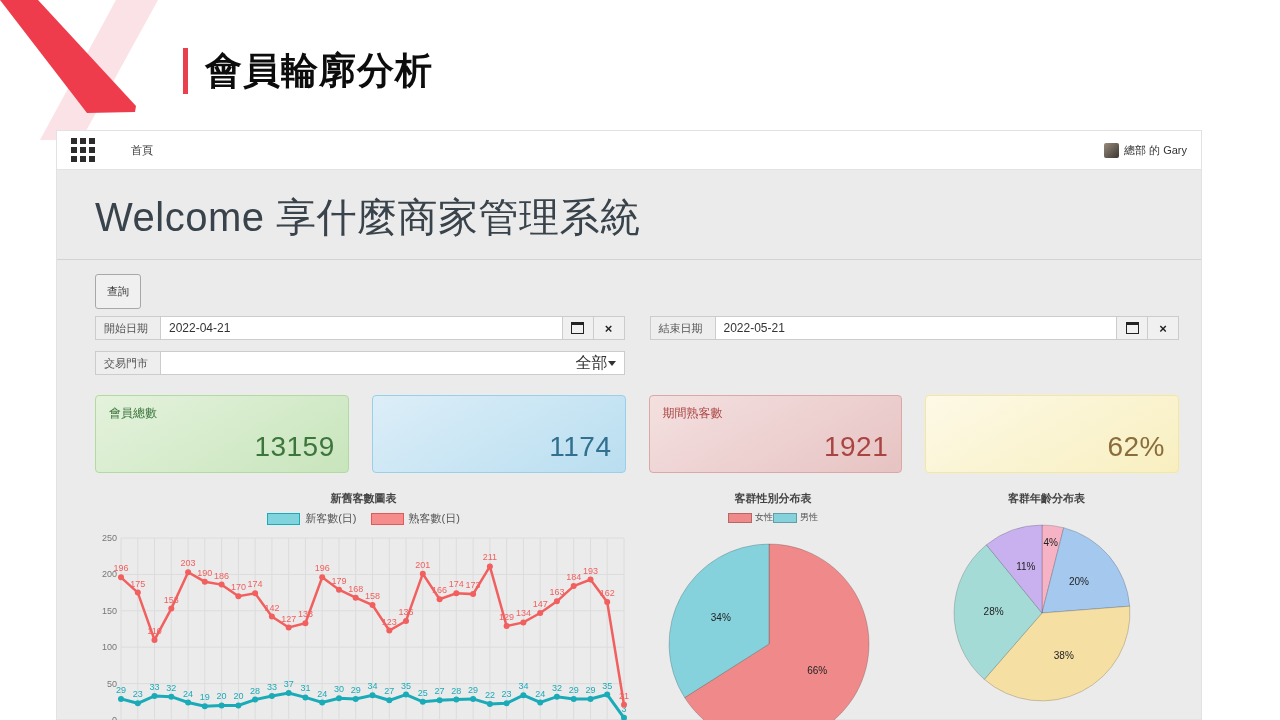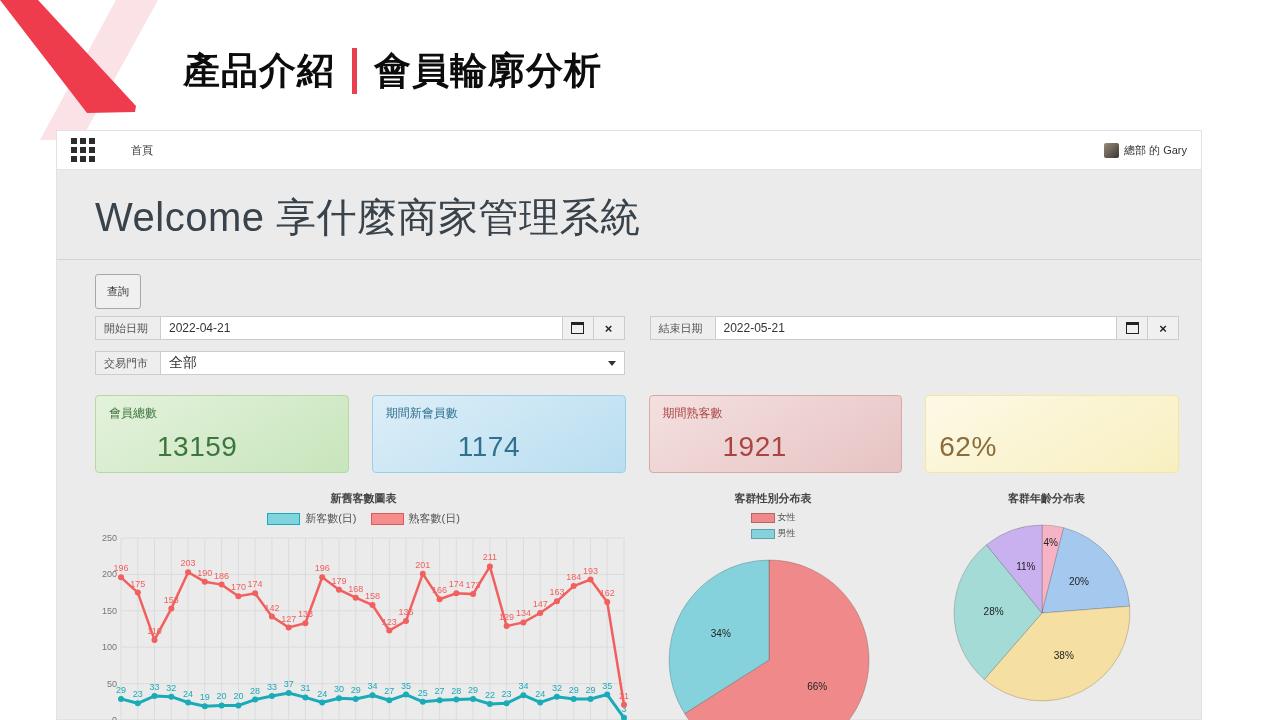--- a/index.html
+++ b/index.html
@@ -30,60 +30,59 @@
   .igroup{display:flex;height:24px;}
   .igroup + .igroup{margin-top:-1px;}
   .addon{width:66px;flex:none;background:#eee;border:1px solid #ccc;font-size:11px;color:#555;
          display:flex;align-items:center;padding:0 8px;box-sizing:border-box;}
   .field{flex:1;border:1px solid #ccc;border-left:none;background:#fff;font-size:12px;color:#333;
          padding:0 8px;box-sizing:border-box;min-width:0;font-family:"Liberation Sans",sans-serif;}
   input.field{outline:none;}
   .ibtn{width:30px;flex:none;background:#f0f0f0;border:1px solid #ccc;border-left:none;display:flex;
         align-items:center;justify-content:center;cursor:pointer;font-size:13px;font-weight:bold;color:#222;}
   .cal{width:11px;height:8px;border:1px solid #222;border-top:3px solid #222;}
-  .selectbox{flex:1;border:1px solid #ccc;border-left:none;background:#fff;font-size:14px;color:#333;
-             padding:0 8px;display:flex;align-items:center;justify-content:space-between;cursor:pointer;}
+  .selectbox{flex:1;border:1px solid #ccc;border-left:none;background:#fff;font-size:16px;color:#333;
+             padding:0 8px;display:flex;align-items:center;justify-content:flex-end;cursor:pointer;}
   .caret{width:0;height:0;border:4px solid transparent;border-top:5px solid #333;margin-top:5px;}
   
   .cards{display:flex;gap:23px;margin-top:20px;}
   .card{flex:1;height:78px;border-radius:4px;padding:9px 13px;box-sizing:border-box;display:flex;
-        flex-direction:row;border:1px solid;cursor:default;}
+        flex-direction:column;border:1px solid;cursor:default;}
   .card .clabel{font-size:12px;}
   .card .cvalue{margin-top:auto;align-self:flex-end;font-size:28px;letter-spacing:.5px;}
   .card.green {background:linear-gradient(150deg,#e4f2dc,#c8e5bc);border-color:#b2dba1;color:#3c763d;}
   .card.blue  {background:linear-gradient(150deg,#dceef8,#b9def0);border-color:#9acfea;color:#31708f;}
   .card.red   {background:linear-gradient(150deg,#f4e0e0,#e7c3c3);border-color:#dca7a7;color:#a94442;}
   .card.yellow{background:linear-gradient(150deg,#fdf9e6,#f8efc0);border-color:#f5e79e;color:#8a6d3b;}
   
   .charts{display:flex;justify-content:space-between;margin-top:18px;}
   .panel{display:flex;flex-direction:column;align-items:center;}
   .panel.line{width:537px;}
   .panel.pie{width:265px;}
   .chart-title{font-size:11px;font-weight:bold;color:#444;margin-bottom:5px;}
   .legend{display:flex;flex-wrap:wrap;justify-content:center;column-gap:14px;row-gap:3px;
           font-size:11px;color:#555;margin-bottom:2px;}
-  .panel.pie .legend{column-gap:0;font-size:9px;flex-direction:column;}
+  .panel.pie .legend{column-gap:0;font-size:9px;}
   .lg-item{display:flex;align-items:center;gap:5px;cursor:pointer;}
   .panel.pie .lg-item{gap:3px;}
   .lg-swatch{width:33px;height:12px;display:inline-block;border:1px solid rgba(0,0,0,.25);box-sizing:border-box;}
   .panel.pie .lg-swatch{width:24px;height:10px;}
   svg{font-family:"Liberation Sans",sans-serif;overflow:visible;}
 </style>
 </head>
 <body>
 
 <div class="slide">
 
   <svg class="logo" width="170" height="140" viewBox="0 0 170 140">
     <polygon points="116,0 158,0 81,140 40,140" fill="#fbe2e6"></polygon>
     <polygon points="0,0 38,0 136,106 135,112 87,113" fill="#ee3c4c"></polygon>
   </svg>
 
   <div class="slide-title">
-    <span>產品介紹</span>
     <span class="title-sep"></span>
     <span>會員輪廓分析</span>
   </div>
 
   <div class="dashboard">
 
     <div class="navbar">
       <span class="grid-icon">
         <i></i>
           <i></i>
@@ -137,21 +136,20 @@
           </div>
         </div>
       </div>
 
       <div class="cards">
         <div class="card green">
           <span class="clabel">會員總數</span>
           <span class="cvalue">13159</span>
         </div>
         <div class="card blue">
-          <span class="clabel">期間新會員數</span>
           <span class="cvalue">1174</span>
         </div>
         <div class="card red">
           <span class="clabel">期間熟客數</span>
           <span class="cvalue">1921</span>
         </div>
         <div class="card yellow">
           <span class="cvalue">62%</span>
         </div>
       </div>

